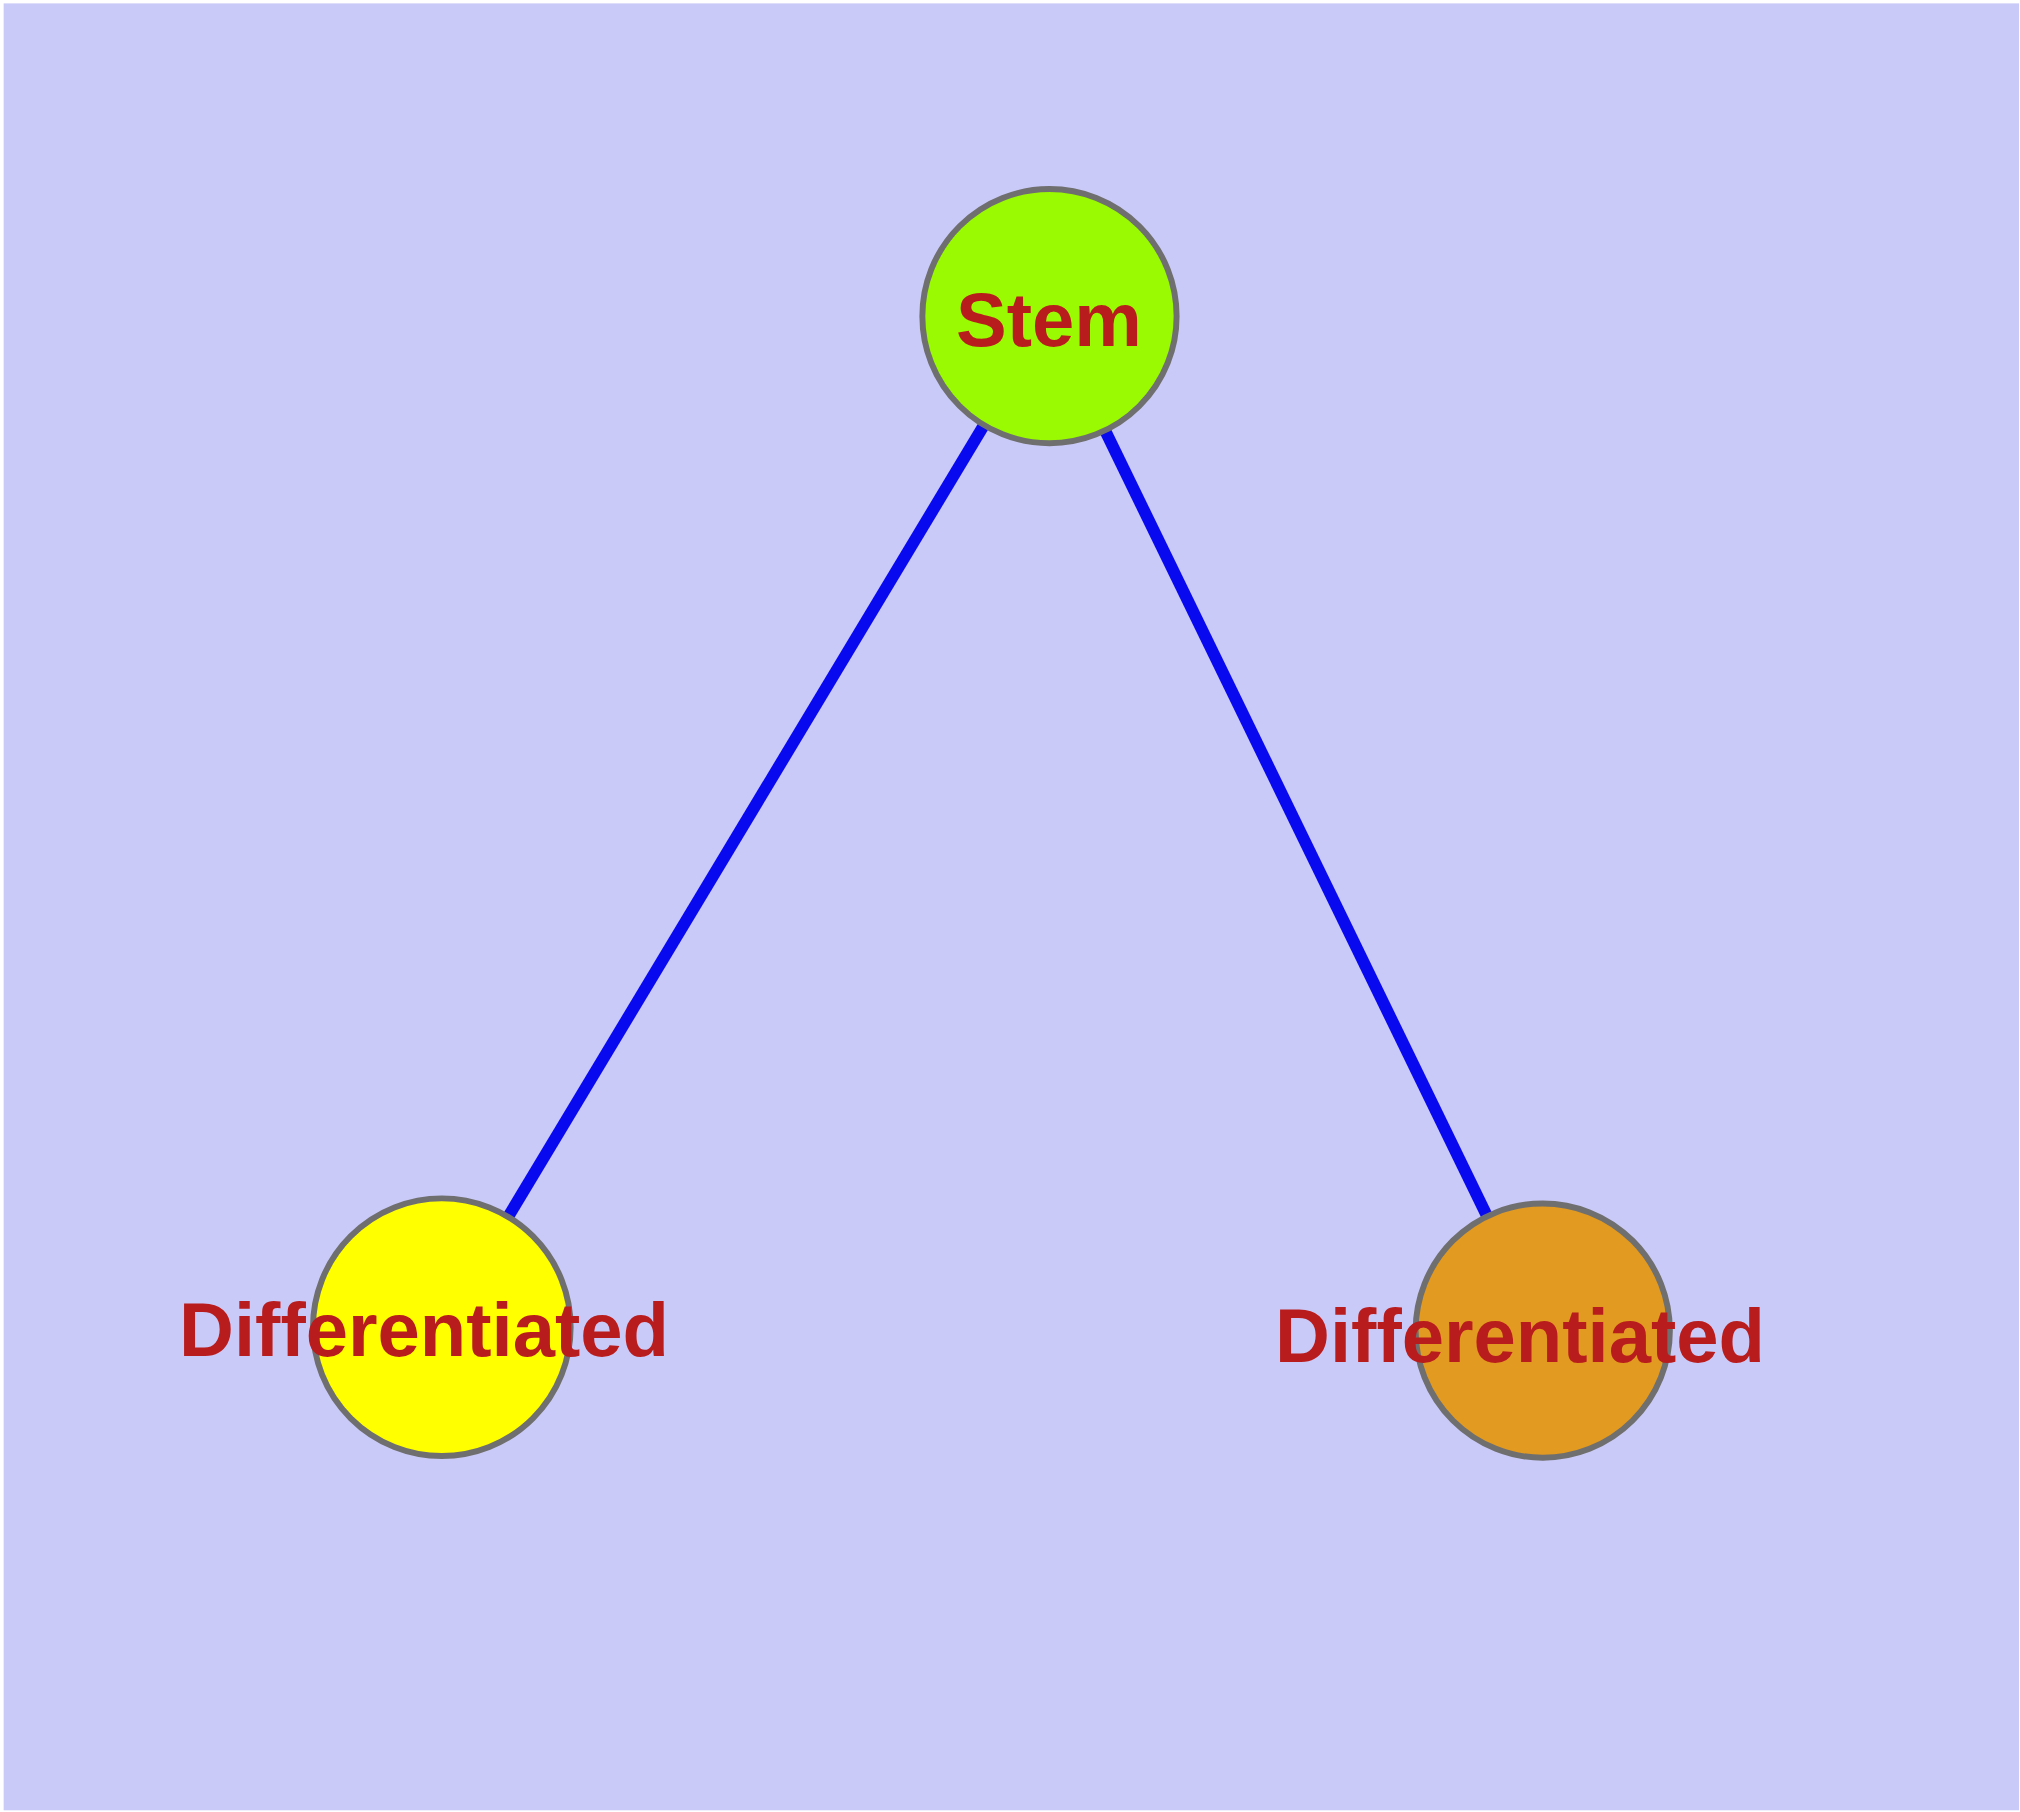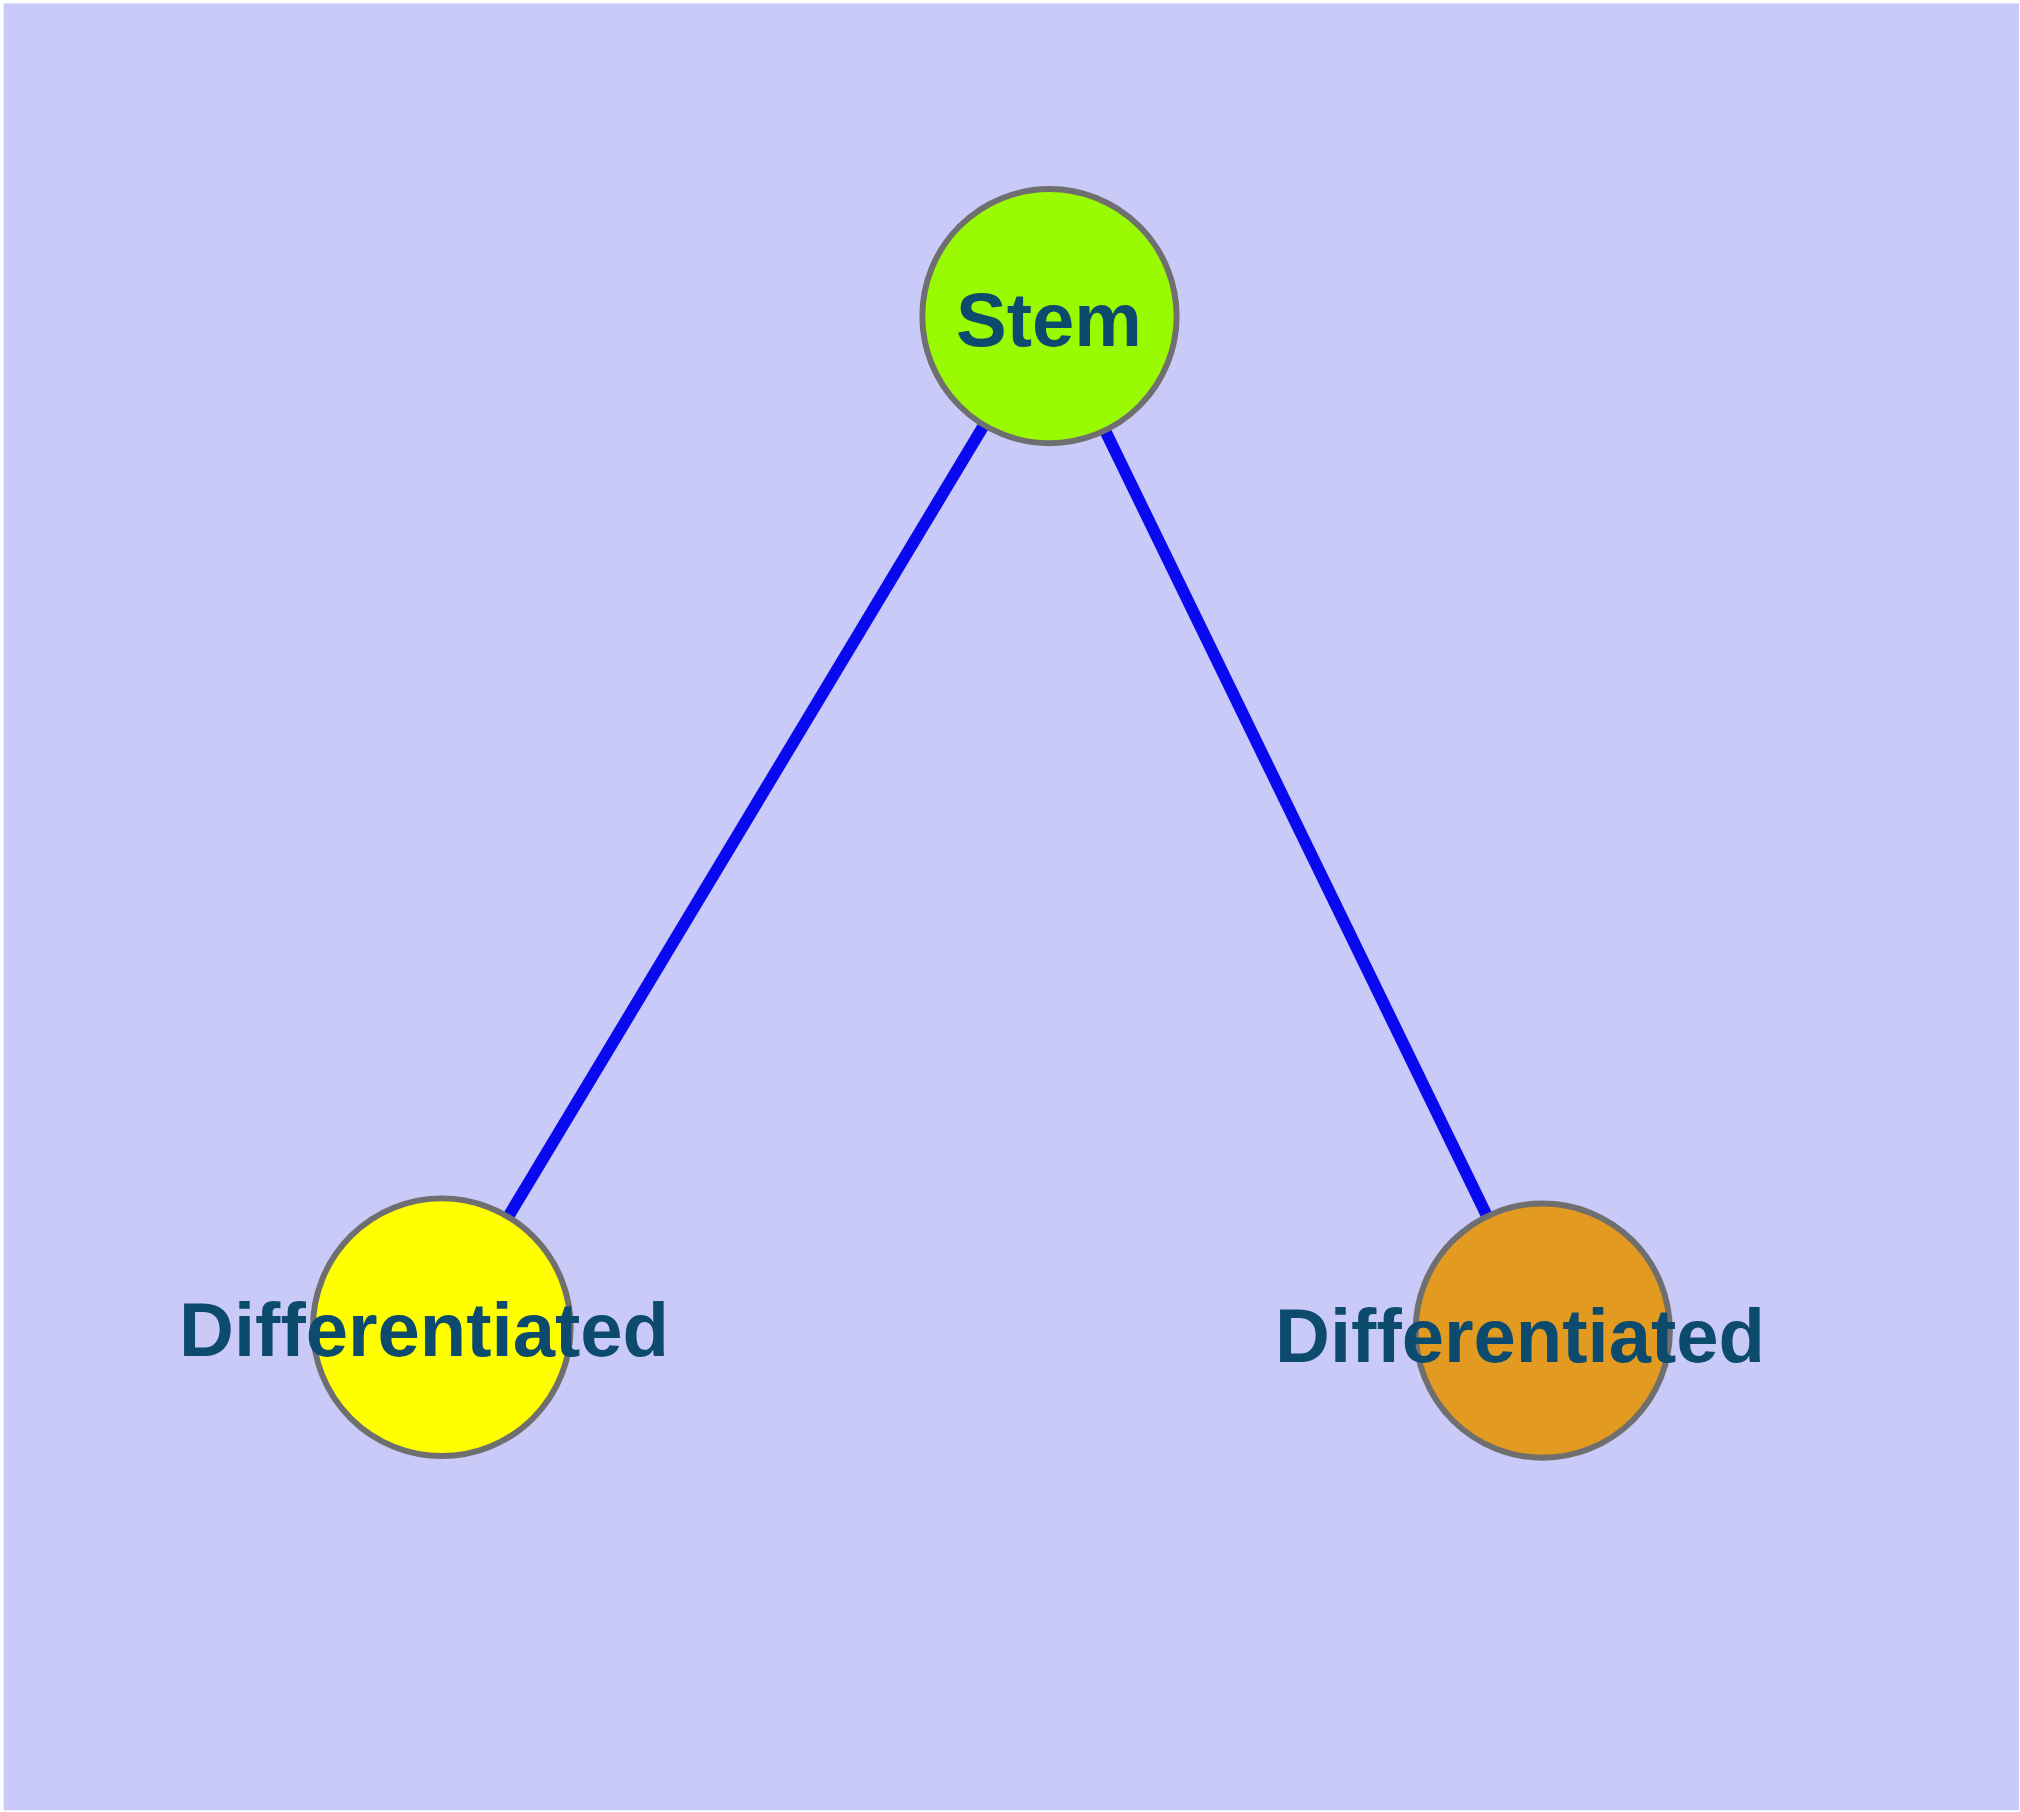--- a/index.html
+++ b/index.html
@@ -24,21 +24,21 @@
     height: 1812px;
     display: block;
   }
   .node-label {
     position: absolute;
     transform: translate(-50%, -50%);
     text-align: center;
     font-weight: 700;
     font-size: 76px;
     line-height: 89px;
-    color: #0c4a6e;
+    color: #b91c1c;
     white-space: nowrap;
     letter-spacing: 0px;
   }
   .node-label .label-line {
     display: block;
   }
 </style>
 </head>
 <body>
 

